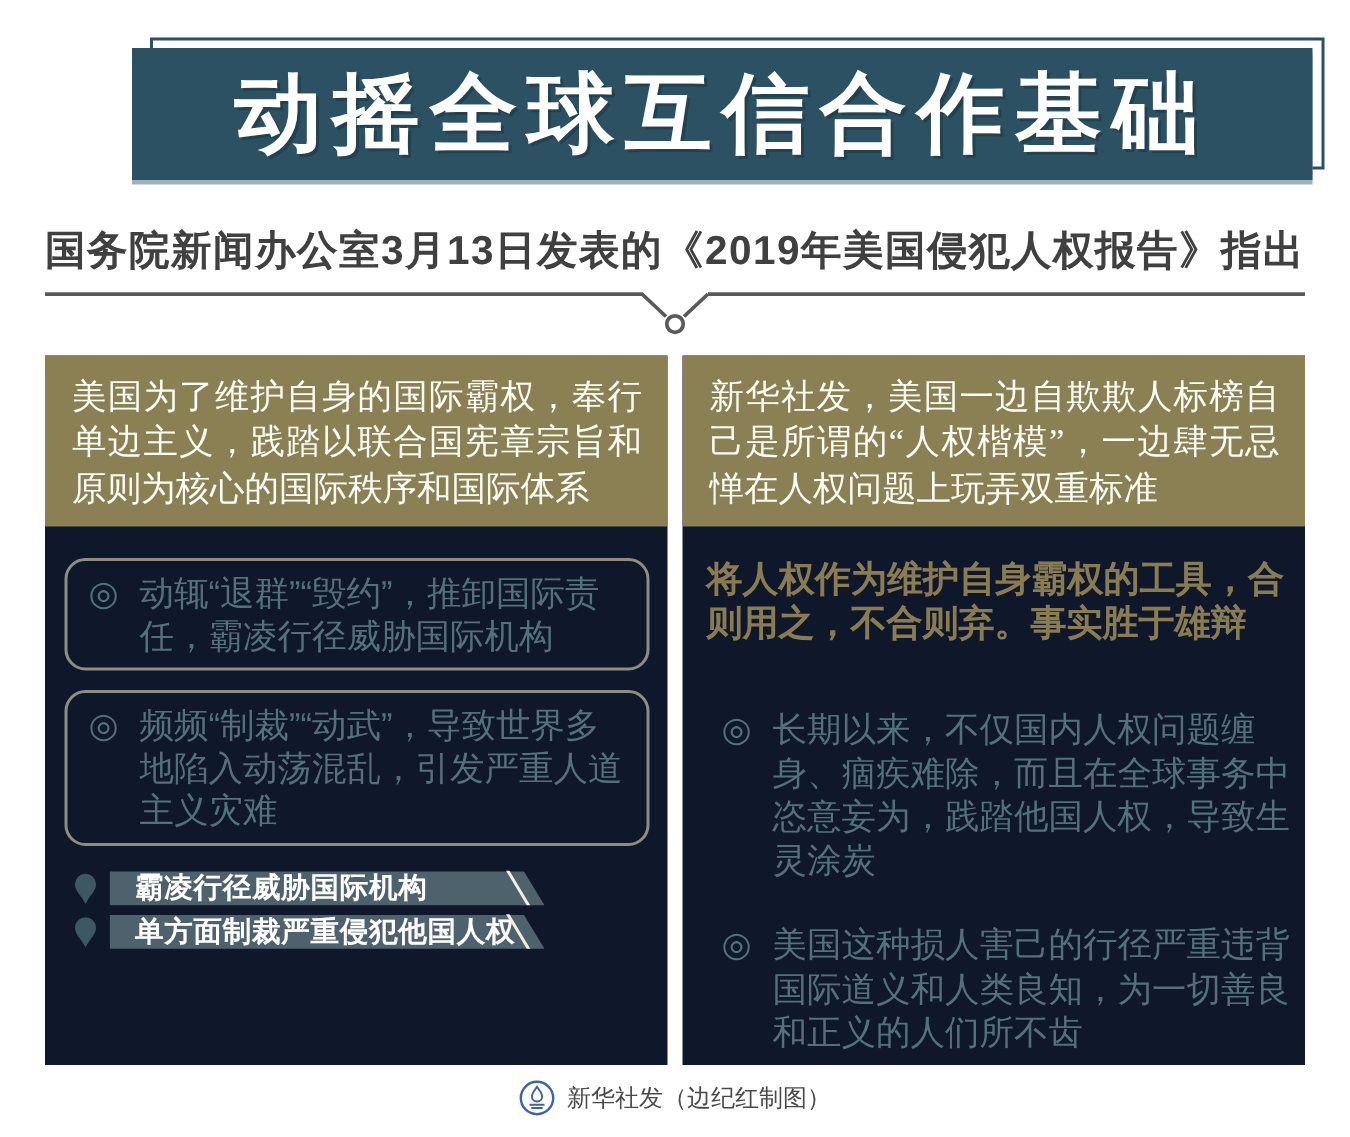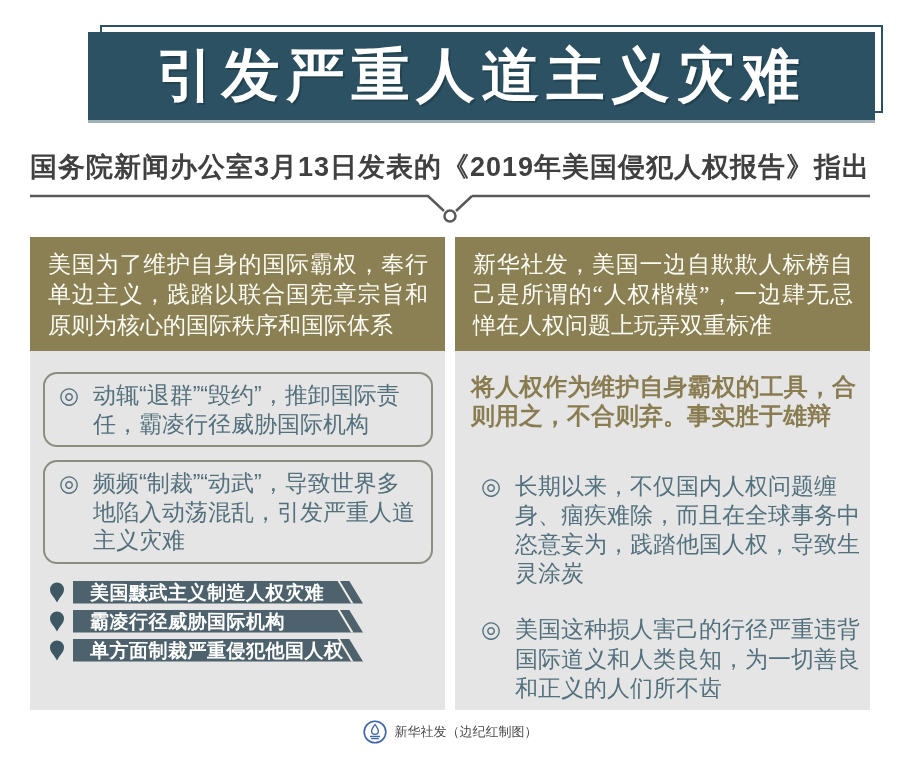--- a/index.html
+++ b/index.html
@@ -46,21 +46,21 @@
     letter-spacing: 1px;
   }
   .divider { position: absolute; top: 194px; left: 30px; }
 
   
   .columns {
     position: absolute; top: 237px; left: 30px;
     width: 840px; height: 473px;
     display: flex; gap: 10px;
   }
-  .panel { width: 449px; height: 473px; background: #e5e5e5; overflow: hidden; }
+  .panel { width: 449px; height: 473px; background: #0f172a; overflow: hidden; }
 
   .olive-head {
     background: #8b8054;
     height: 114px;
     padding: 13px 17px 0 18px;
     color: #fdfcf5;
     font-family: "Liberation Serif", serif;
     font-weight: 500;
     font-size: 23px;
     line-height: 1.32;
@@ -130,32 +130,32 @@
     line-height: 1.27;
   }
   .rpoint.first { margin-top: 40px; }
   .rpoint.second { margin-top: 27px; }
 
   
   .footer {
     position: absolute; top: 720px; left: 0; width: 100%;
     display: flex; align-items: center; justify-content: center; gap: 8px;
     color: #4a4a4a;
-    font-size: 13px;
+    font-size: 16px;
     font-weight: 500;
   }
   .footer .logo { width: 24px; height: 24px; }
 </style>
 </head>
 <body>
 
 <div class="banner-outline"></div>
 
 <div class="banner">
-  <div class="title">引发严重人道主义灾难</div>
+  <div class="title">动摇全球互信合作基础</div>
 </div>
 
 <div class="subtitle">国务院新闻办公室3月13日发表的《2019年美国侵犯人权报告》指出</div>
 
 <svg class="divider" width="840" height="34" viewBox="0 0 840 34">
   <path d="M0 2 H398 L414 17 M442 2 H840 M442 2 L426 17" stroke="#595959" stroke-width="2.5" fill="none"></path>
   <circle cx="420" cy="22" r="5.5" stroke="#595959" stroke-width="2.5" fill="#ffffff"></circle>
 </svg>
 
 <div class="columns">
@@ -171,26 +171,20 @@
     </div>
 
     <div class="obox second">
       <div class="point">
         <span class="bullet">◎</span>
         <span class="ptext">频频“制裁”“动武”，导致世界多地陷入动荡混乱，引发严重人道主义灾难</span>
       </div>
     </div>
 
     <div class="ribbons">
-      <div class="ribbon-row">
-        <svg class="pin" viewBox="0 0 14 20">
-          <path d="M7 20 C3.5 13.5 0 11.5 0 7 A7 7 0 1 1 14 7 C14 11.5 10.5 13.5 7 20 Z" fill="#3d5862"></path>
-        </svg>
-        <div class="ribbon">美国黩武主义制造人权灾难</div>
-      </div>
       <div class="ribbon-row">
         <svg class="pin" viewBox="0 0 14 20">
           <path d="M7 20 C3.5 13.5 0 11.5 0 7 A7 7 0 1 1 14 7 C14 11.5 10.5 13.5 7 20 Z" fill="#3d5862"></path>
         </svg>
         <div class="ribbon">霸凌行径威胁国际机构</div>
       </div>
       <div class="ribbon-row">
         <svg class="pin" viewBox="0 0 14 20">
           <path d="M7 20 C3.5 13.5 0 11.5 0 7 A7 7 0 1 1 14 7 C14 11.5 10.5 13.5 7 20 Z" fill="#3d5862"></path>
         </svg>

